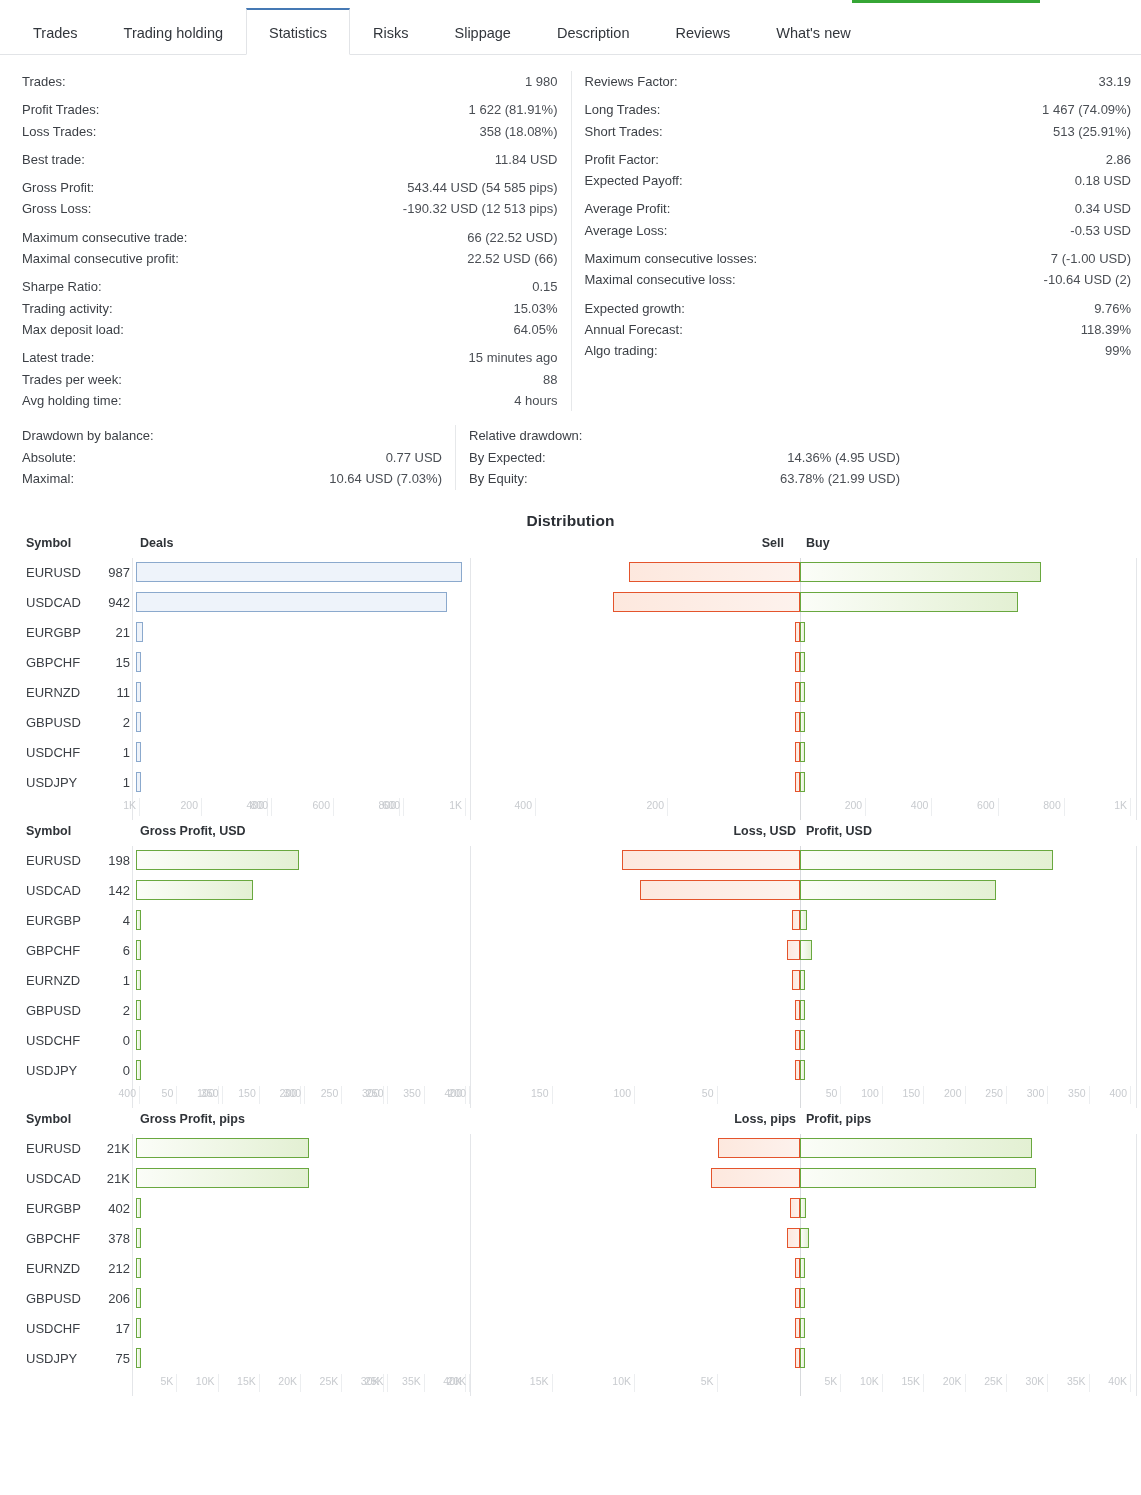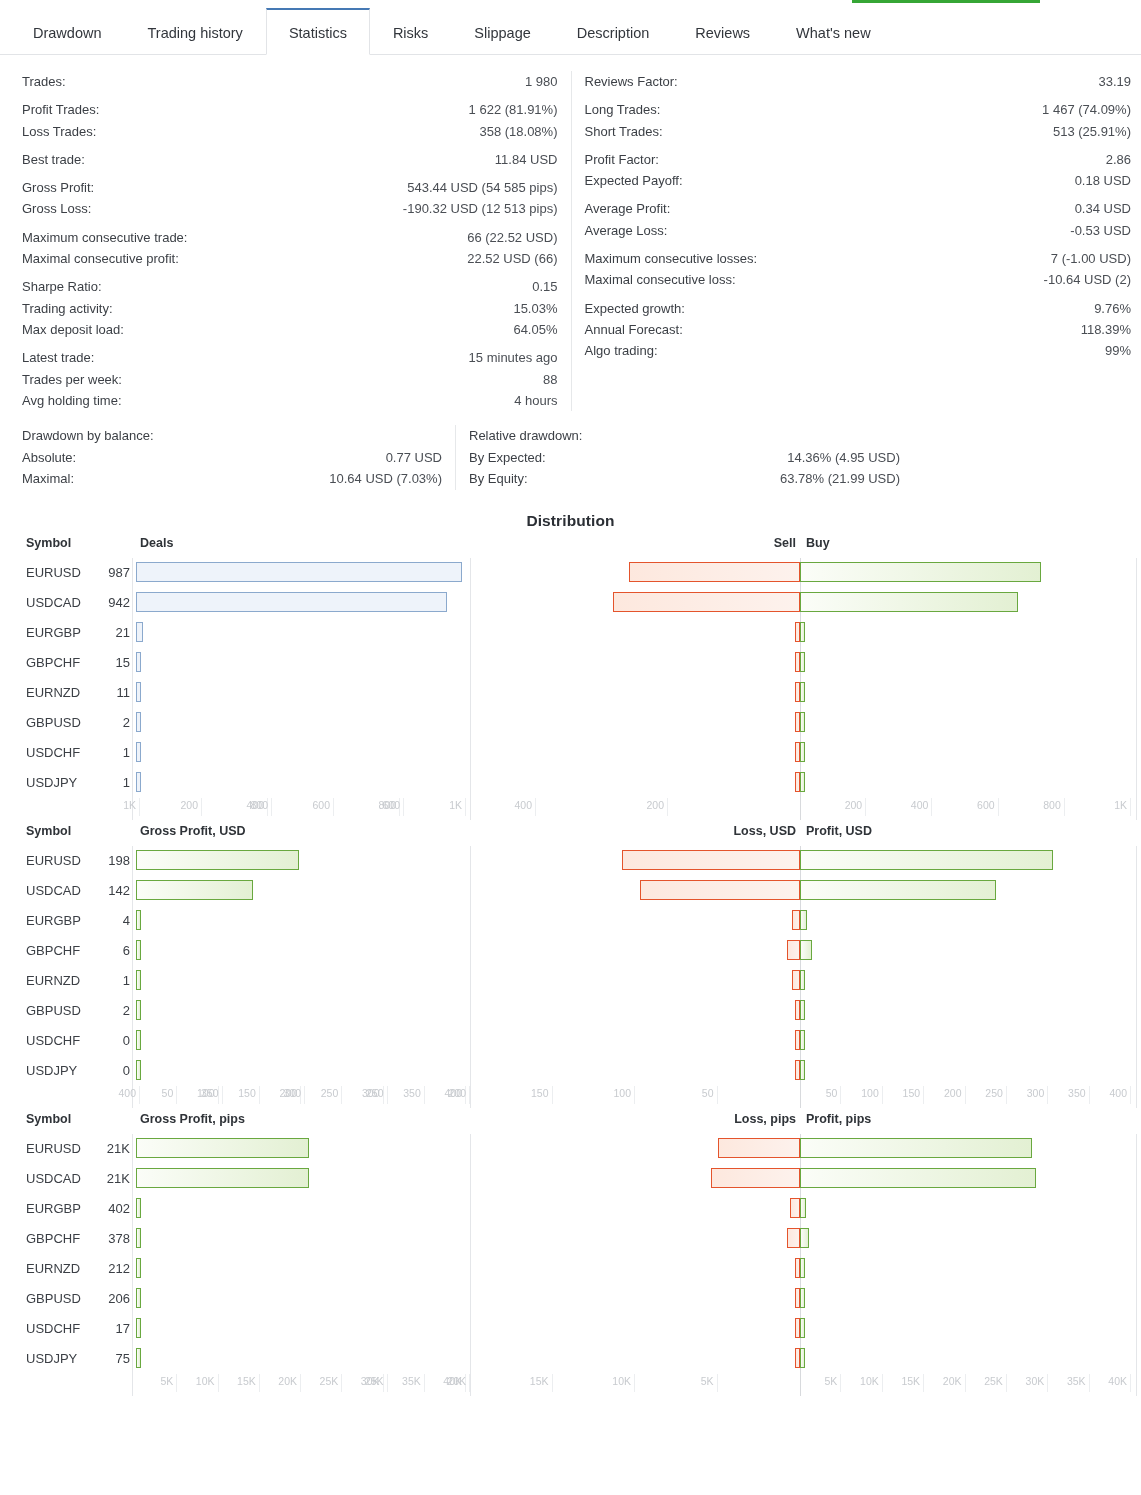--- a/index.html
+++ b/index.html
@@ -175,22 +175,22 @@
 </head>
 <body>
 
 <div class="page">
 
   <div class="top-strip-wrap">
     <div class="green-strip"></div>
   </div>
 
   <div class="tabbar" id="tabbar">
-      <div class="tab"><span>Drawdown</span></div>
-      <div class="tab"><span>Trading history</span></div>
+      <div class="tab"><span>Trades</span></div>
+      <div class="tab"><span>Trading holding</span></div>
       <div class="tab active"><span>Statistics</span></div>
       <div class="tab"><span>Risks</span></div>
       <div class="tab"><span>Slippage</span></div>
       <div class="tab"><span>Description</span></div>
       <div class="tab"><span>Reviews</span></div>
       <div class="tab"><span>What's new</span></div>
     </div>
 
   <div class="stats">
     <div class="stats-col left" id="stats-left">
@@ -342,21 +342,21 @@
         </div>
     </div>
   </div>
 
   <div class="dist-title">Distribution</div>
   <div id="charts">
       <div class="chart-block">
         <div class="chart-head">
           <span class="h-symbol">Symbol</span>
           <span class="h-left">Deals</span>
-          <span class="h-sell" style="right: 345px;">Sell</span>
+          <span class="h-sell" style="right: 357px;">Sell</span>
           <span class="h-buy" style="left: 806px;">Buy</span>
         </div>
         <div class="rows" style="height: 240px;">
           <div class="vsep" style="left: 132px; top: 0px; height: 262px;"></div>
           <div class="vsep" style="left: 470px; top: 0px; height: 262px;"></div>
           <div class="vsep" style="left: 1136px; top: 0px; height: 262px;"></div>
           <div class="vsep-center" style="left: 800px; top: 0px; height: 262px;"></div>
           <div class="crow" style="top: 0px; position: absolute; left: 0px; right: 0px;">
             <div class="sym">EURUSD</div>
             <div class="num">987</div>

